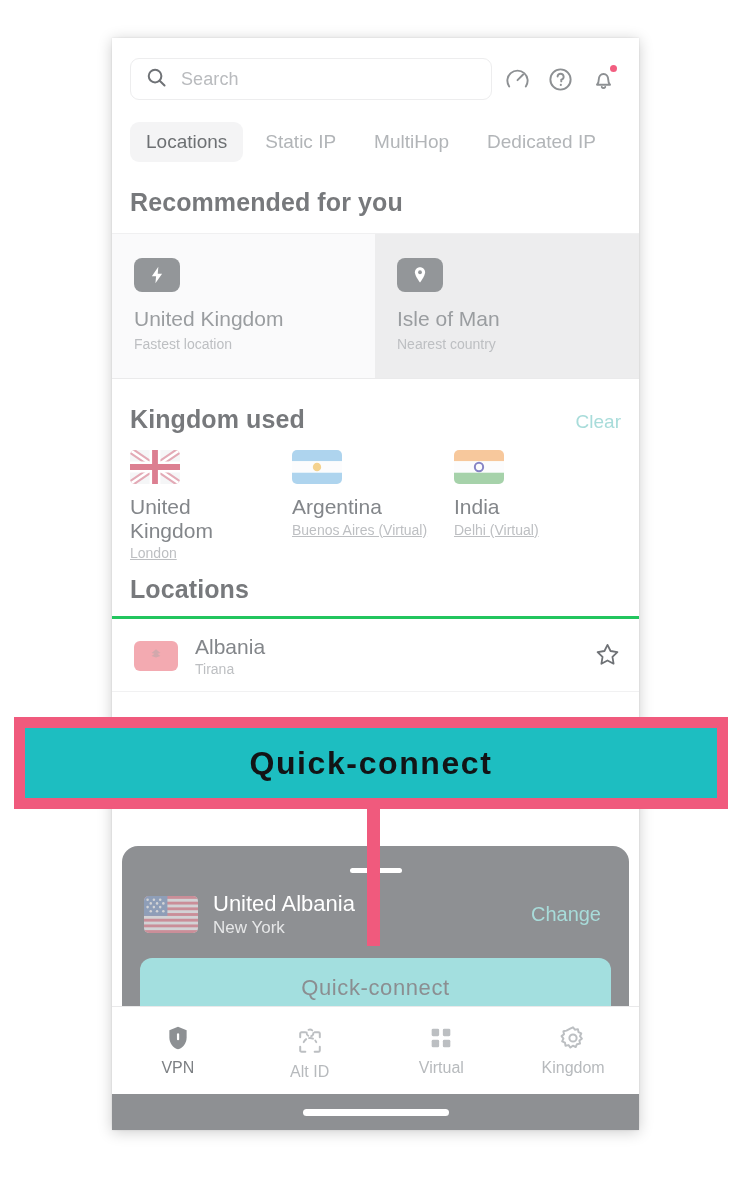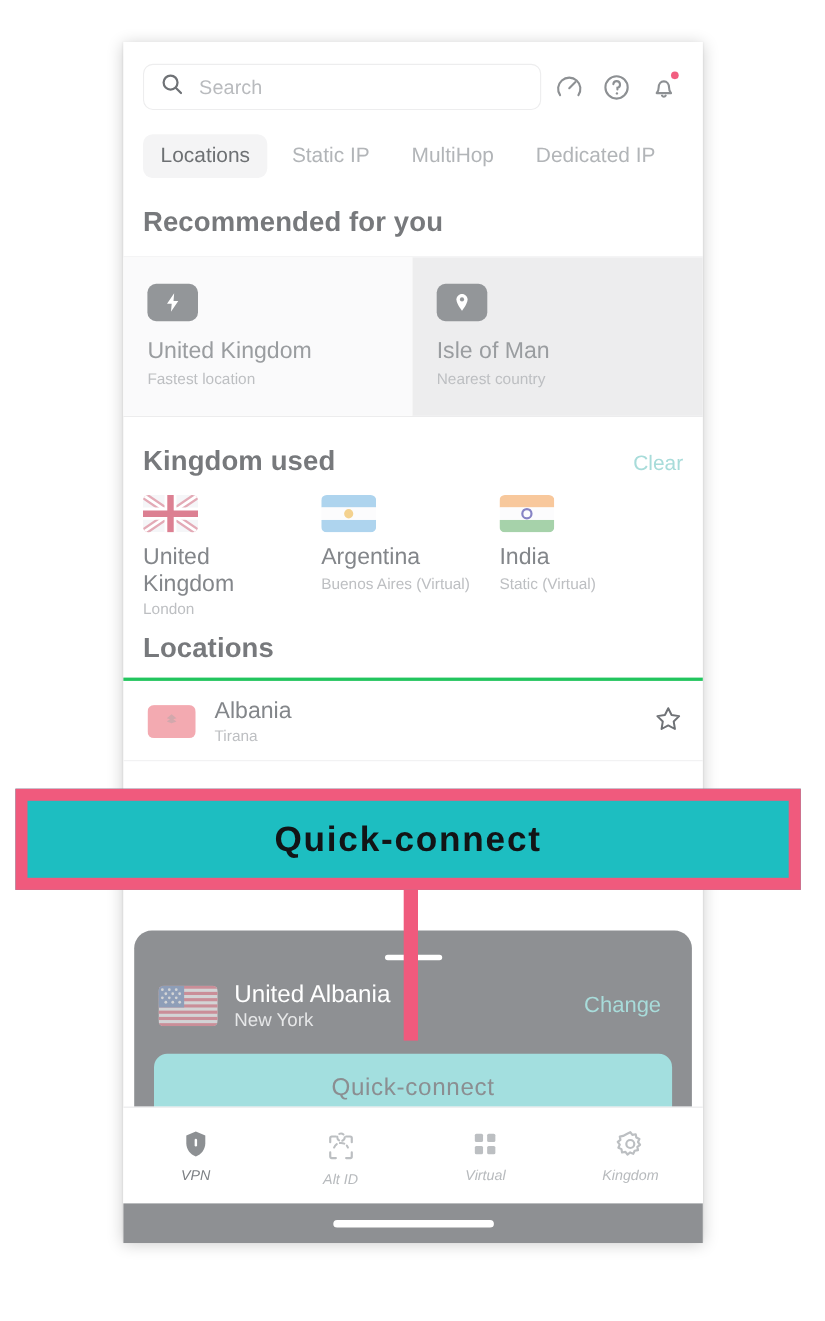--- a/index.html
+++ b/index.html
@@ -56,21 +56,21 @@
   .recicon svg { width: 20px; height: 20px; fill: #ffffff; }
   .rec-name { margin-top: 15px; font-size: 21px; color: #9a9da0; }
   .rec-sub  { margin-top: 5px; font-size: 14px; color: #bdbfc2; }
 
   
   .recent { display: flex; padding: 16px 18px 0 18px; gap: 22px; }
   .rec-item { width: 140px; }
   .flag { width: 50px; height: 34px; border-radius: 5px; overflow: hidden;
           position: relative; opacity: .72; }
   .ritem-name { margin-top: 11px; font-size: 21px; color: #83868a; line-height: 1.12; }
-  .ritem-sub  { margin-top: 3px; font-size: 14px; color: #bdbfc2; }
+  .ritem-sub  { margin-top: 3px; font-size: 14px; color: #bdbfc2; text-decoration: underline; }
 
   
   .loc-head { padding: 14px 18px 0 18px; }
   .loc-row { display: flex; align-items: center; padding: 16px 18px 14px 22px;
              border-top: 3px solid #22c55e; border-bottom: 1px solid #f1f1f2;
              margin-top: 12px; }
   .loc-flag { width: 44px; height: 30px; border-radius: 6px; overflow: hidden;
               position: relative; opacity: .72; }
   .loc-txt { margin-left: 17px; flex: 1 1 auto; }
   .loc-name { font-size: 21px; color: #83868a; }
@@ -94,21 +94,21 @@
   .qc-btn { margin-top: 20px; height: 60px; border-radius: 12px; background: #a3dfdf;
             display: flex; align-items: center; justify-content: center;
             font-size: 22px; color: #8b8e91; letter-spacing: .6px; }
 
   
   .tabbar { position: absolute; left: 0; right: 0; bottom: 36px; height: 88px;
             background: #fff; border-top: 1px solid #e9e9ea;
             display: flex; align-items: center; }
   .tbitem { flex: 1 1 0; text-align: center; }
   .tbitem svg { width: 28px; height: 28px; display: block; margin: 0 auto 7px auto; }
-  .tblabel { font-size: 13px; color: #b7babd; font-style: italic; }
+  .tblabel { font-size: 16px; color: #b7babd; }
   .tbitem.active .tblabel { color: #7d8084; }
   .homebar { position: absolute; left: 0; right: 0; bottom: 0; height: 36px;
              background: #8e9093; display: flex; align-items: center;
              justify-content: center; }
   .homeind { width: 146px; height: 7px; border-radius: 4px; background: #fff; }
 
   
   .ann-line { position: absolute; left: 367px; top: 800px; width: 13px; height: 146px;
               background: #f05a7d; z-index: 30; }
   .ann-box { position: absolute; left: 14px; top: 717px; width: 714px; height: 92px;
@@ -226,21 +226,21 @@
       <div class="rec-item">
         <div class="flag">
           <svg viewBox="0 0 60 40" width="50" height="34" preserveAspectRatio="none">
             <rect width="60" height="13.3" fill="#f5b377"></rect>
             <rect y="13.3" width="60" height="13.4" fill="#fbfcfd"></rect>
             <rect y="26.7" width="60" height="13.3" fill="#84c18a"></rect>
             <circle cx="30" cy="20" r="5" fill="none" stroke="#5a56b0" stroke-width="2.4"></circle>
           </svg>
         </div>
         <div class="ritem-name">India</div>
-        <div class="ritem-sub">Static (Virtual)</div>
+        <div class="ritem-sub">Delhi (Virtual)</div>
       </div>
     </div>
 
     <div class="loc-head">
       <div class="sec-title">Locations</div>
     </div>
 
     <div class="loc-row">
       <div class="loc-flag">
         <svg viewBox="0 0 60 40" width="44" height="30" preserveAspectRatio="none">

